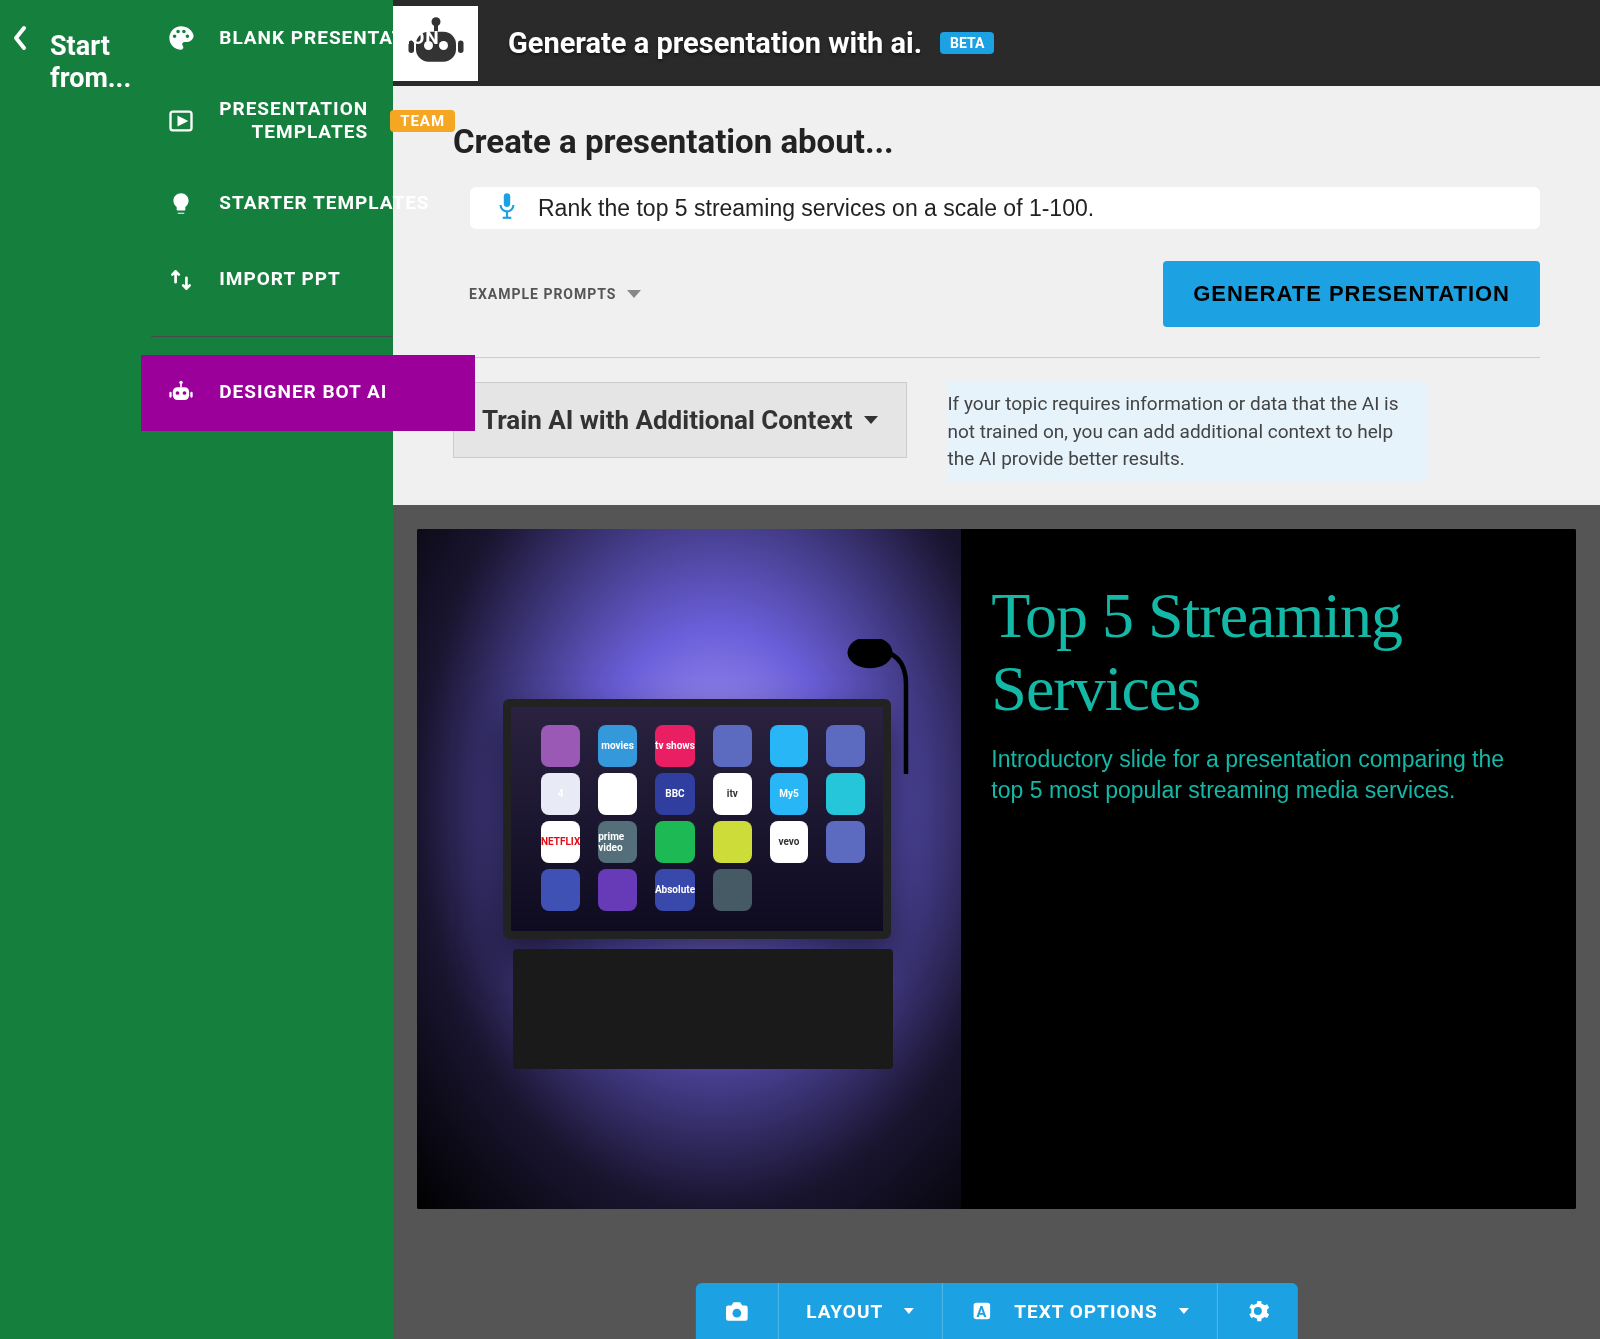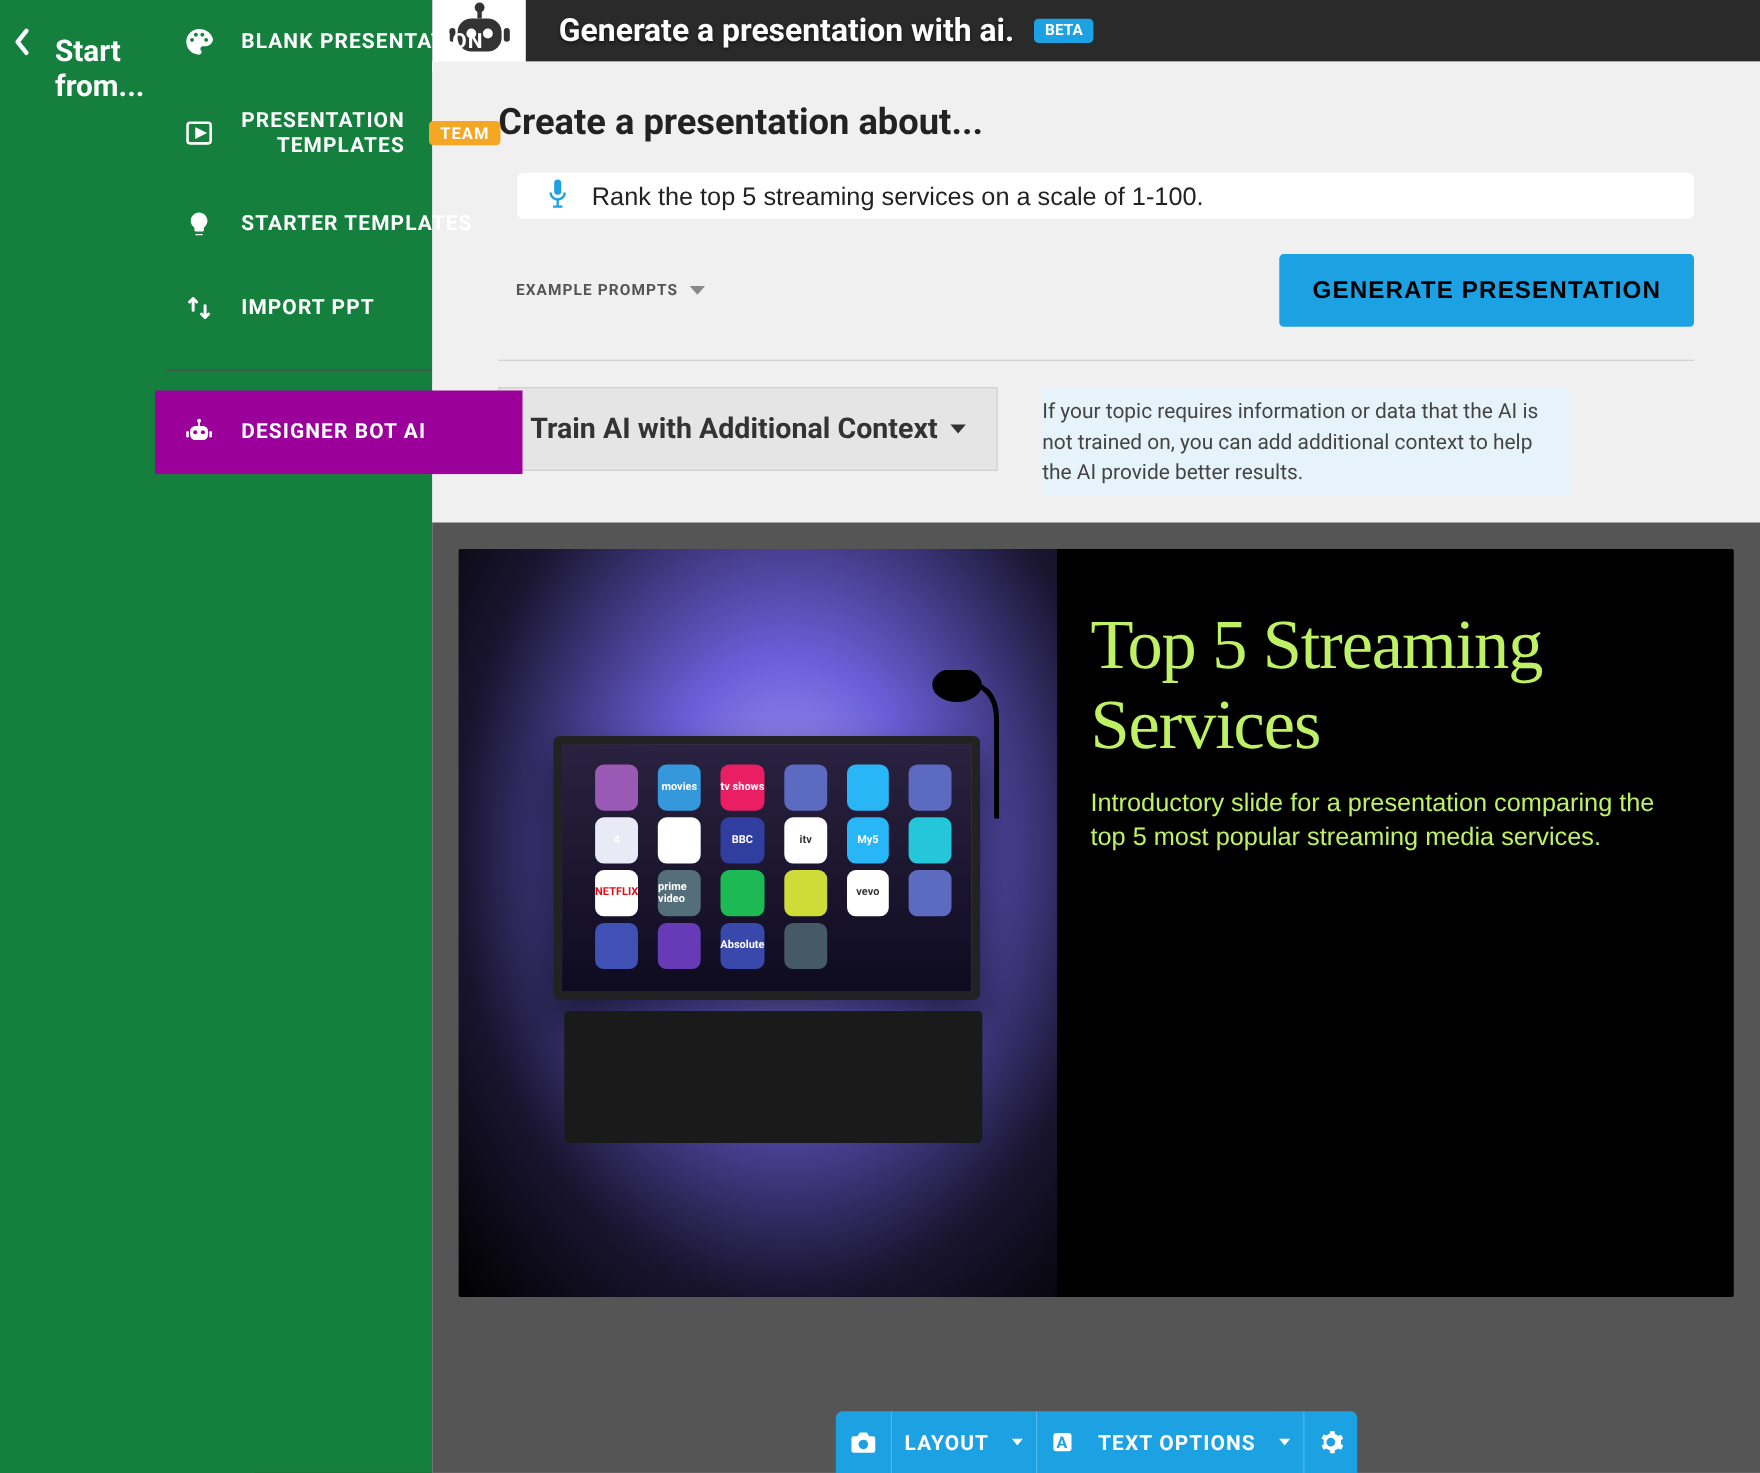--- a/index.html
+++ b/index.html
@@ -14,21 +14,21 @@
   .sidebar-items { display:flex; flex-direction:column;text-align:right; }
   .sidebar-item { display:flex; align-items:center; gap:22px; padding:22px 20px 22px 24px; font-size:19px; font-weight:700; letter-spacing:1px; cursor:pointer; position:relative;}
   .sidebar-item .txt { font-size:19px; font-weight:700; letter-spacing:1px; line-height:1.2; }
   .badge-team { background:#f5a623; color:#fff; font-size:15px; font-weight:700; border-radius:4px; padding:2px 10px; margin-left:auto; }
   .sidebar-sep { height:1px; background:#4a4a4a; margin:18px 10px; }
   .sidebar-active { background:#9b009b; }
   .icon-box { width:32px; height:32px; display:flex; align-items:center; justify-content:center; flex-shrink:0;}
 
   
   .main { flex:1; background:#f0f0f0; display:flex; flex-direction:column; }
-  .topbar { height:56px; background:#2a2a2a; color:#fff; display:flex; align-items:center; }
+  .topbar { height:86px; background:#2a2a2a; color:#fff; display:flex; align-items:center; }
   .topbar-avatar { width:85px; height:75px; background:#fff; display:flex; align-items:center; justify-content:center;}
   .topbar-title { font-size:29px; font-weight:700; margin-left:30px; text-shadow:0 2px 3px rgba(0,0,0,0.5);}
   .beta-badge { background:#1ca1e2; color:#fff; font-size:14px; font-weight:700; border-radius:4px; padding:3px 10px; margin-left:18px;}
 
   .form-area { padding: 36px 60px 24px 60px; background:#f0f0f0;}
   .form-heading { font-size:33px; font-weight:700; color:#222; margin-bottom:26px;}
   .prompt-box { background:#fff; border-radius:6px; padding:4px 24px; display:flex; align-items:center; gap:18px; margin-bottom:32px;margin-left:17px;}
   .prompt-box input { border:none; outline:none; font-size:23px; color:#222; flex:1; background:transparent;}
   .mic { color:#1ca1e2; }
   .prompt-row2 { display:flex; align-items:center; justify-content:space-between; margin-bottom:30px;}
@@ -36,38 +36,38 @@
   .gen-btn { background:#1ca1e2; color:#000000; font-size:22px; font-weight:700; letter-spacing:1px; border:none; border-radius:4px; padding:20px 30px; cursor:pointer;}
   .sep-line { height:1px; background:#ccc; margin-bottom:24px;}
   .context-row { display:flex; gap:40px; align-items:flex-start;}
   .context-box { background:#e5e5e5; border:1px solid #ccc; padding:22px 28px; font-size:26px; font-weight:700; color:#333; display:flex; align-items:center; gap:12px; cursor:pointer;}
   .context-help { font-size:19px; color:#444; line-height:1.45; max-width:480px; background:#e6f3fb; padding:8px 8px 8px 0; border-radius:4px;}
 
   
   .preview-wrap { background:#555; flex:1; padding:24px 0 0 0; position:relative;}
   .slide { margin:0 24px; height:680px; background:#000; display:flex; overflow:hidden; border-radius:2px;}
   .slide-left { width:52%; position:relative; background:radial-gradient(ellipse at 55% 40%, #b9a6ff 0%, #6a5fd9 30%, #1a1530 70%, #000 100%);}
-  .slide-right { width:58%; background:#000; color:#bef264; padding:50px 47px 0 30px; }
+  .slide-right { width:58%; background:#000; color:#14b8a6; padding:50px 47px 0 30px; }
   .slide-title { font-size:64px; font-weight:400; line-height:1.15; margin-bottom:18px; font-family: Georgia, 'Times New Roman', serif; letter-spacing: -1px;}
   .slide-sub { font-size:23px; line-height:1.35; font-family: -apple-system, sans-serif;}
 
   .tv { position:absolute; left:86px; top:170px; width:388px; height:240px; background:linear-gradient(180deg,#2a2240,#0e0b20); border:8px solid #222; border-radius:6px; box-shadow:0 20px 40px rgba(0,0,0,0.6);}
   .tv-grid { display:grid; grid-template-columns:repeat(6,1fr); gap:6px; padding:18px;}
   .app-tile { height:42px; border-radius:8px; display:flex; align-items:center; justify-content:center; font-size:10px; font-weight:700; color:#fff;margin-left:12px;}
   .t1{background:#9b59b6;} .t2{background:#3498db;} .t3{background:#e91e63;} .t4{background:#5c6bc0;} .t5{background:#29b6f6;} .t6{background:#5c6bc0;}
   .t7{background:#e8eaf6;} .t8{background:#fff;} .t9{background:#303f9f;} .t10{background:#fff;color:#333;} .t11{background:#29b6f6;} .t12{background:#26c6da;}
   .t13{background:#fff;color:#e50914;} .t14{background:#546e7a;} .t15{background:#1db954;} .t16{background:#cddc39;} .t17{background:#fff;color:#333;} .t18{background:#5c6bc0;}
   .t19{background:#3f51b5;} .t20{background:#673ab7;} .t21{background:#3949ab;} .t22{background:#455a64;}
   .console { position:absolute; left:96px; top:420px; width:380px; height:120px; background:#1a1a1a; border-radius:4px;}
   .lamp { position:absolute; right:40px; top:110px; width:120px; height:180px;}
   .lamp svg { width:100%; height:100%;}
 
   
   .bottom-bar { position:absolute; bottom:0; left:50%; transform:translateX(-50%); display:flex; background:#1ca1e2; border-radius:6px 6px 0 0; overflow:hidden;}
-  .bb-item { padding:16px 12px; color:#fff; font-size:19px; font-weight:700; letter-spacing:1px; display:flex; align-items:center; gap:21px; cursor:pointer; border-right:1px solid rgba(255,255,255,0.25);}
+  .bb-item { padding:16px 28px; color:#fff; font-size:19px; font-weight:700; letter-spacing:1px; display:flex; align-items:center; gap:21px; cursor:pointer; border-right:1px solid rgba(255,255,255,0.25);}
   .bb-item:last-child { border-right:none;}
 
   .tri-down { width:0; height:0; border-left:7px solid transparent; border-right:7px solid transparent; border-top:8px solid currentColor; display:inline-block;}
   .tri-down-sm { width:0; height:0; border-left:5px solid transparent; border-right:5px solid transparent; border-top:6px solid currentColor; display:inline-block;}
 </style>
 </head>
 <body>
 
 <div class="app">
 

